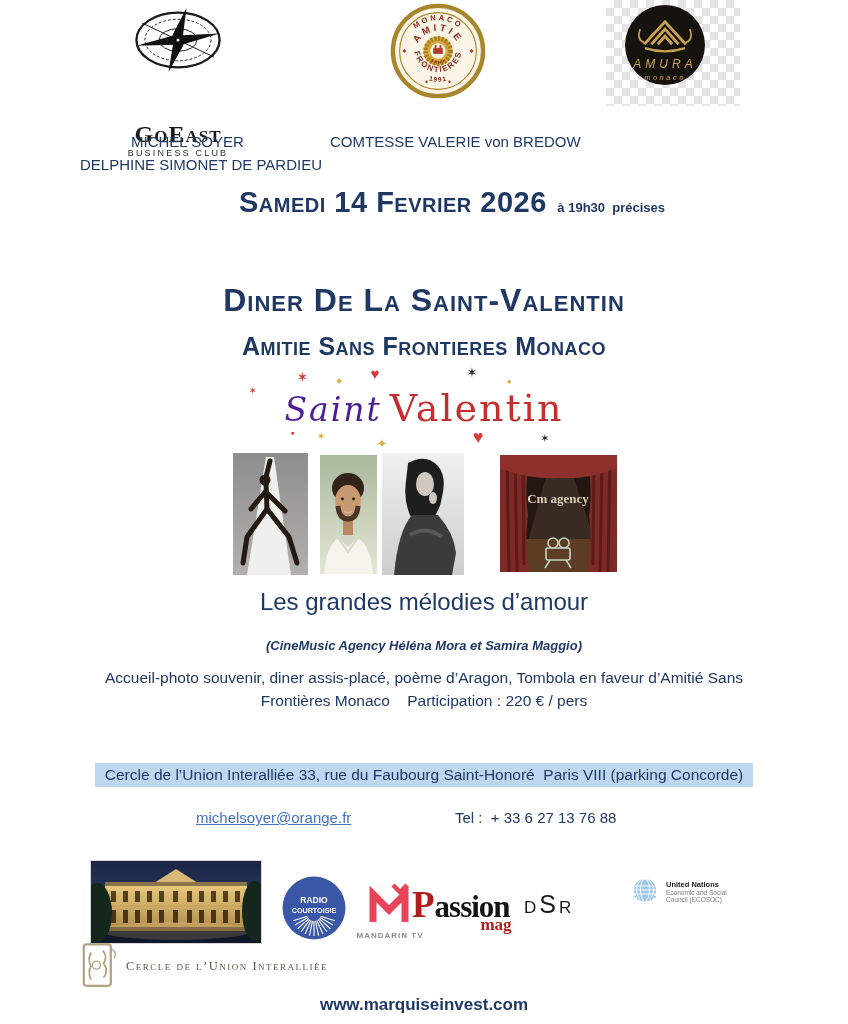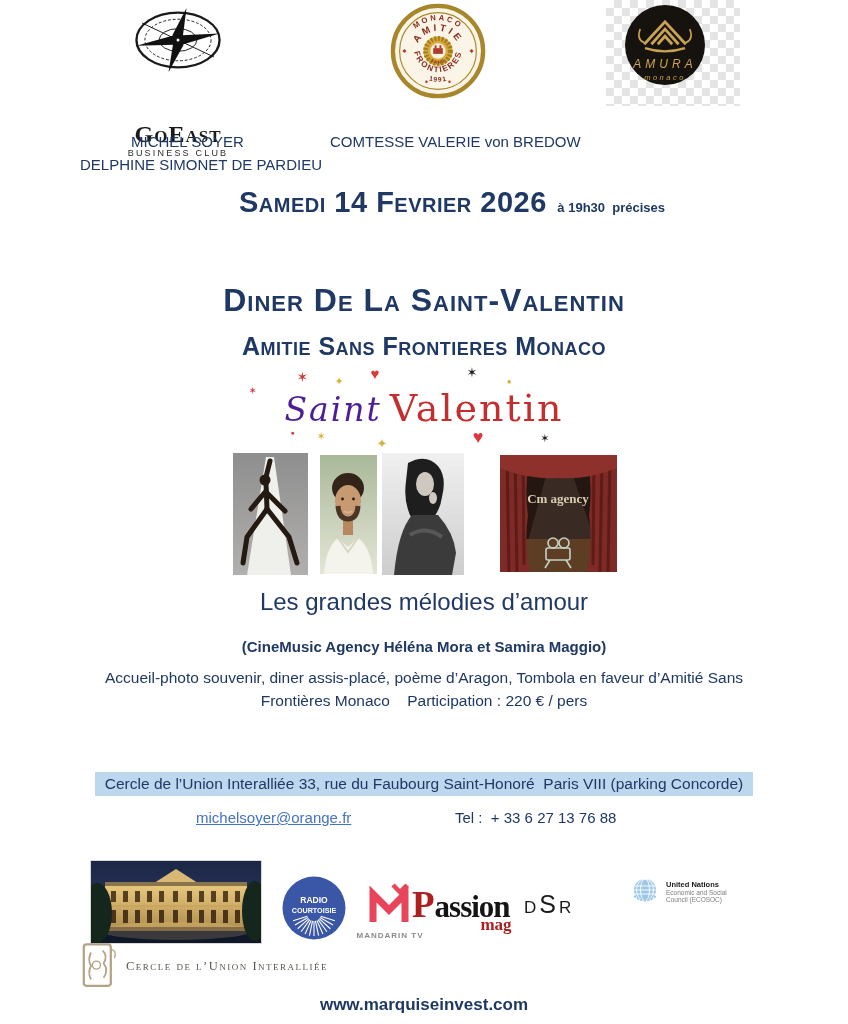--- a/index.html
+++ b/index.html
@@ -54,28 +54,28 @@
 
   
   .ph { position:absolute; }
   .ph1 { left:233px; top:453px; }
   .ph2 { left:320px; top:455px; }
   .ph3 { left:382px; top:453px; }
   .ph4 { left:500px; top:455px; }
 
   
   .headline { position:absolute; top:588px; left:0; width:100%; text-align:center; font-size:24px; }
-  .credit   { position:absolute; top:638px; left:0; width:100%; text-align:center; font-size:15px;
-              font-weight:700; }
+  .credit   { position:absolute; top:638px; left:0; width:100%; text-align:center; font-size:13px;
+              font-style:italic; font-weight:700; }
   .details1 { position:absolute; top:669px; left:0; width:100%; text-align:center; font-size:15.5px; }
   .details2 { position:absolute; top:692px; left:0; width:100%; text-align:center; font-size:15.5px; }
   .dress    { position:absolute; top:733px; left:0; width:100%; text-align:center; font-size:15.5px; }
   .dress-note { font-size:11px; }
   .venue-row { position:absolute; top:763px; left:0; width:100%; text-align:center; }
-  .venue { display:inline-block; background:#bdd7ee; padding:3px 10px; font-size:15.5px;margin-top:9px; }
+  .venue { display:inline-block; background:#bdd7ee; padding:3px 10px; font-size:15.5px; }
   .email { position:absolute; left:196px; top:809px; font-size:15px; color:#4472c4;
            text-decoration:underline; cursor:pointer; }
   .tel   { position:absolute; left:455px; top:809px; font-size:15px; }
 
   
   .building { position:absolute; left:90px; top:860px; width:172px; height:84px;
               border:1px solid #d9d9d9; }
   .radio { position:absolute; left:282px; top:876px; }
   .mandarin { position:absolute; left:350px; top:882px; width:80px; text-align:center; }
   .mandarin-label { font-size:8px; letter-spacing:1px; color:#8a8a8a; font-weight:700; margin-top:3px; }

